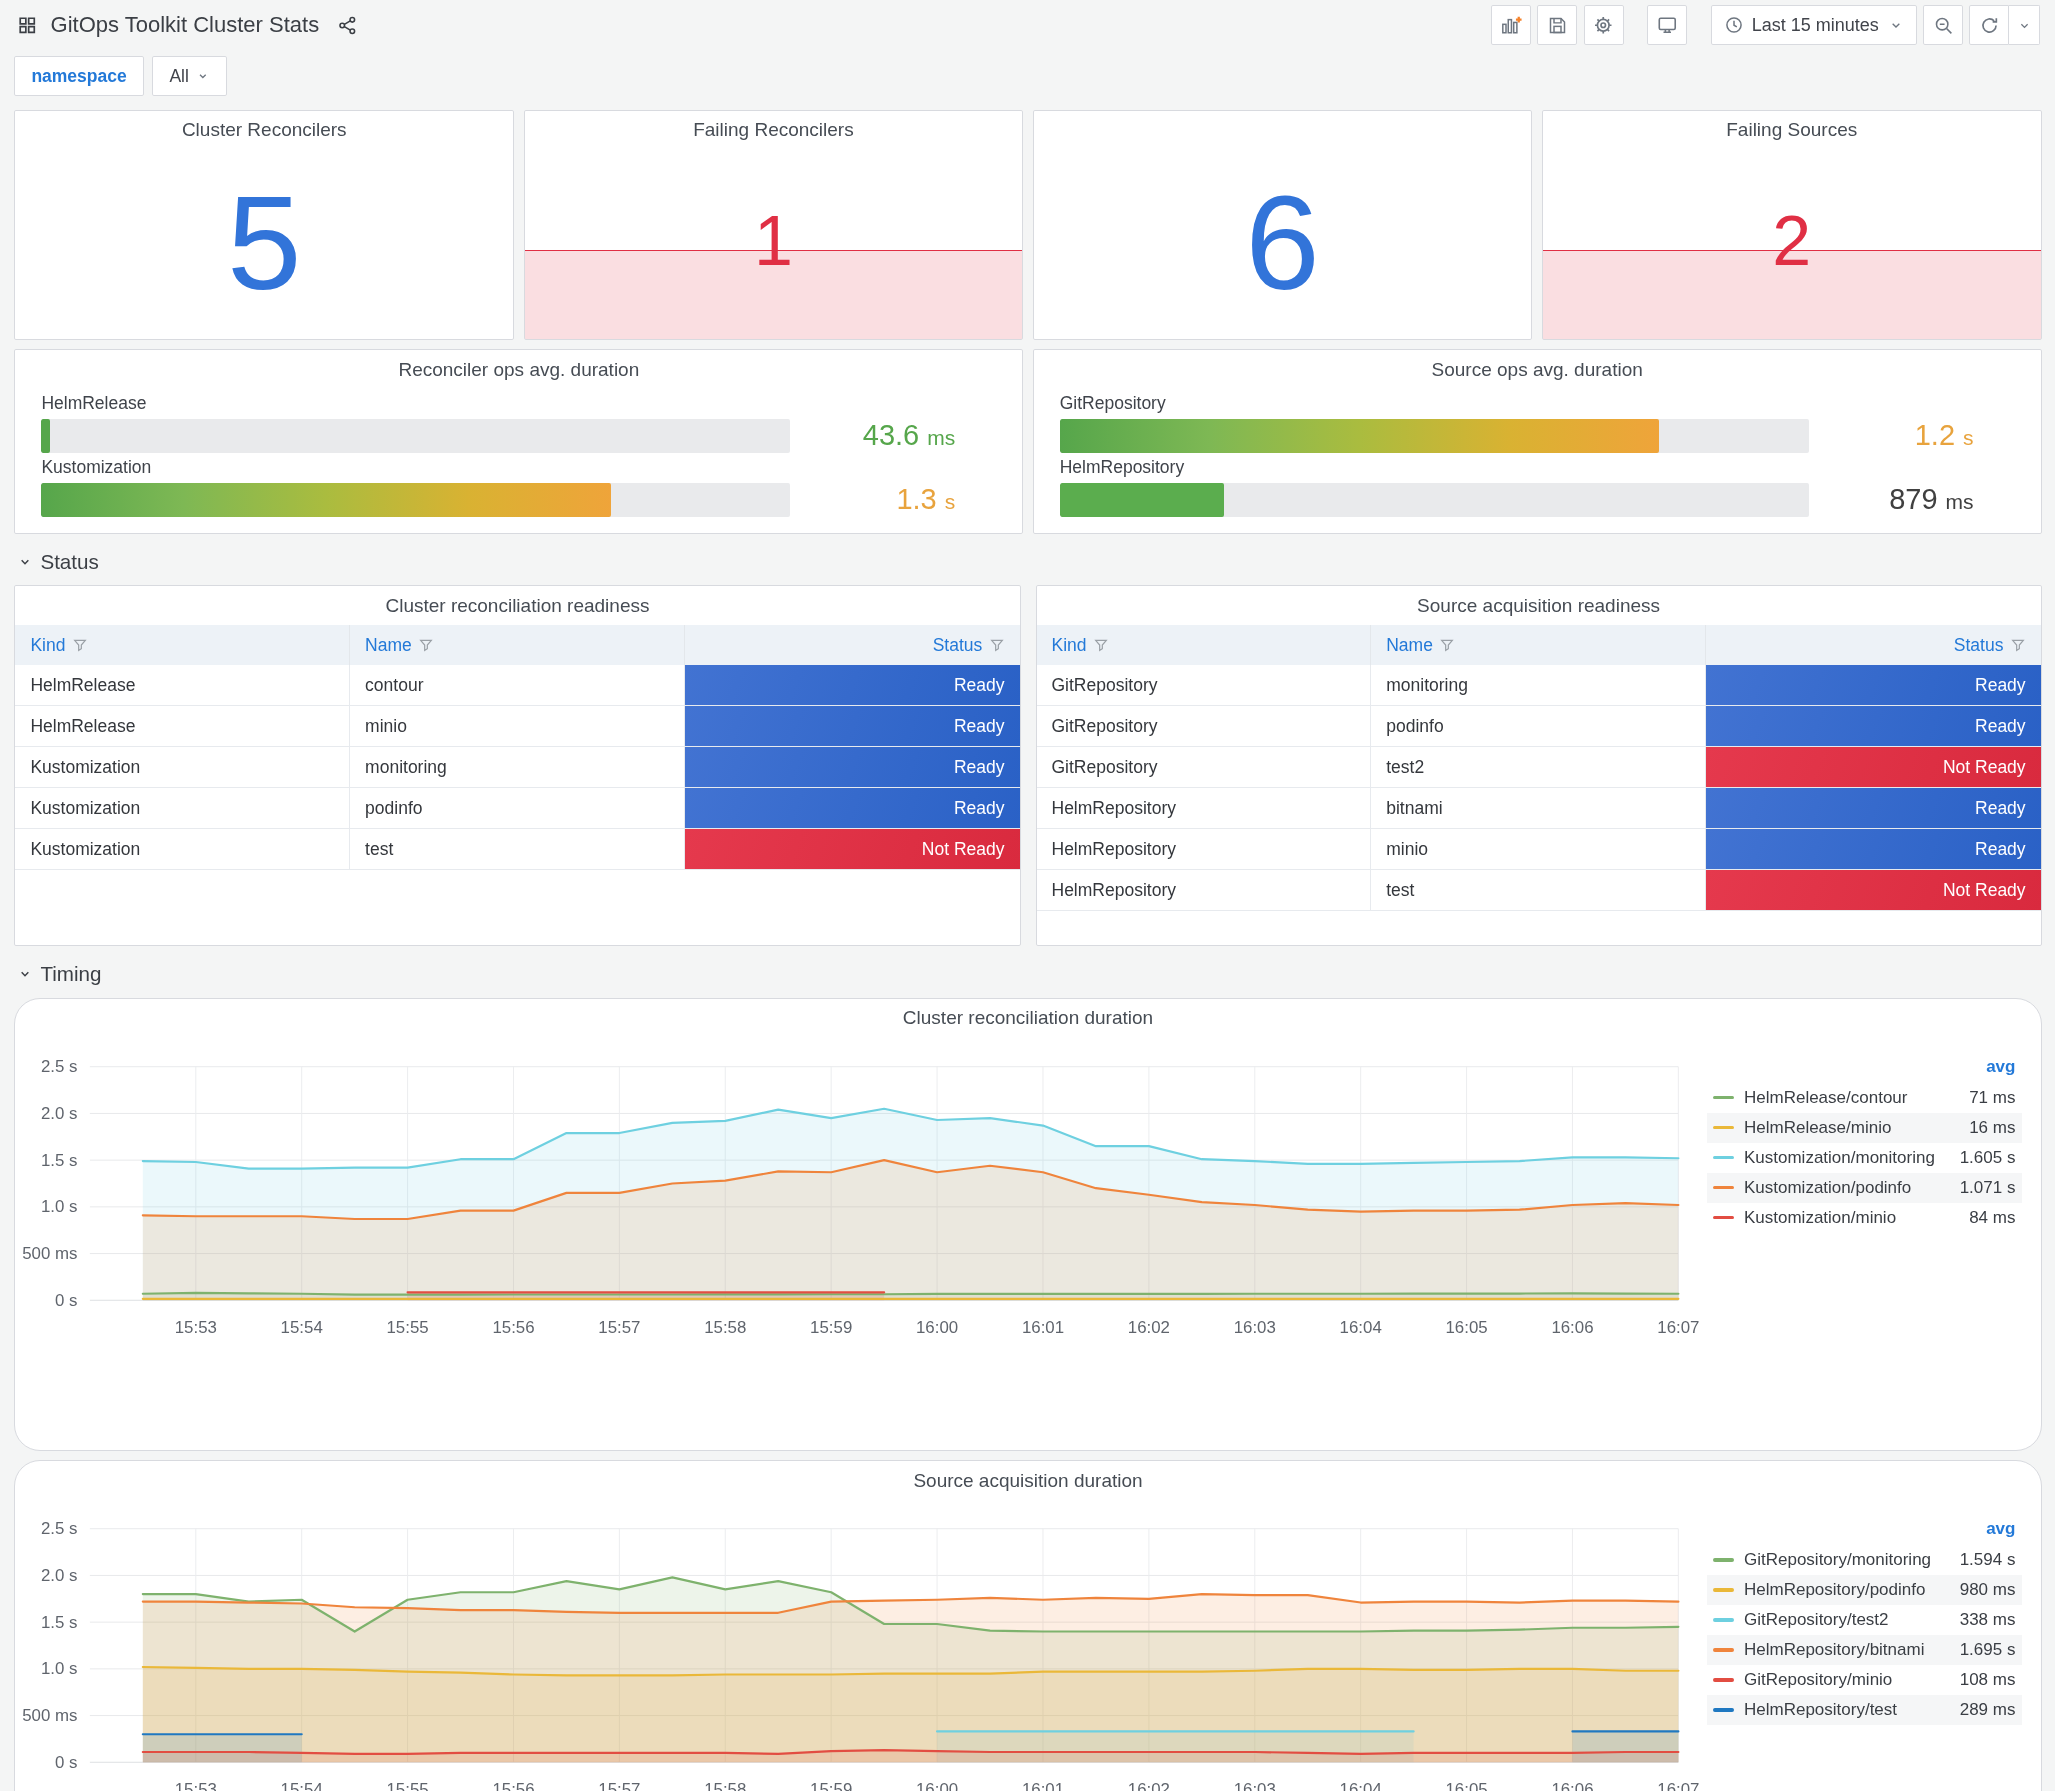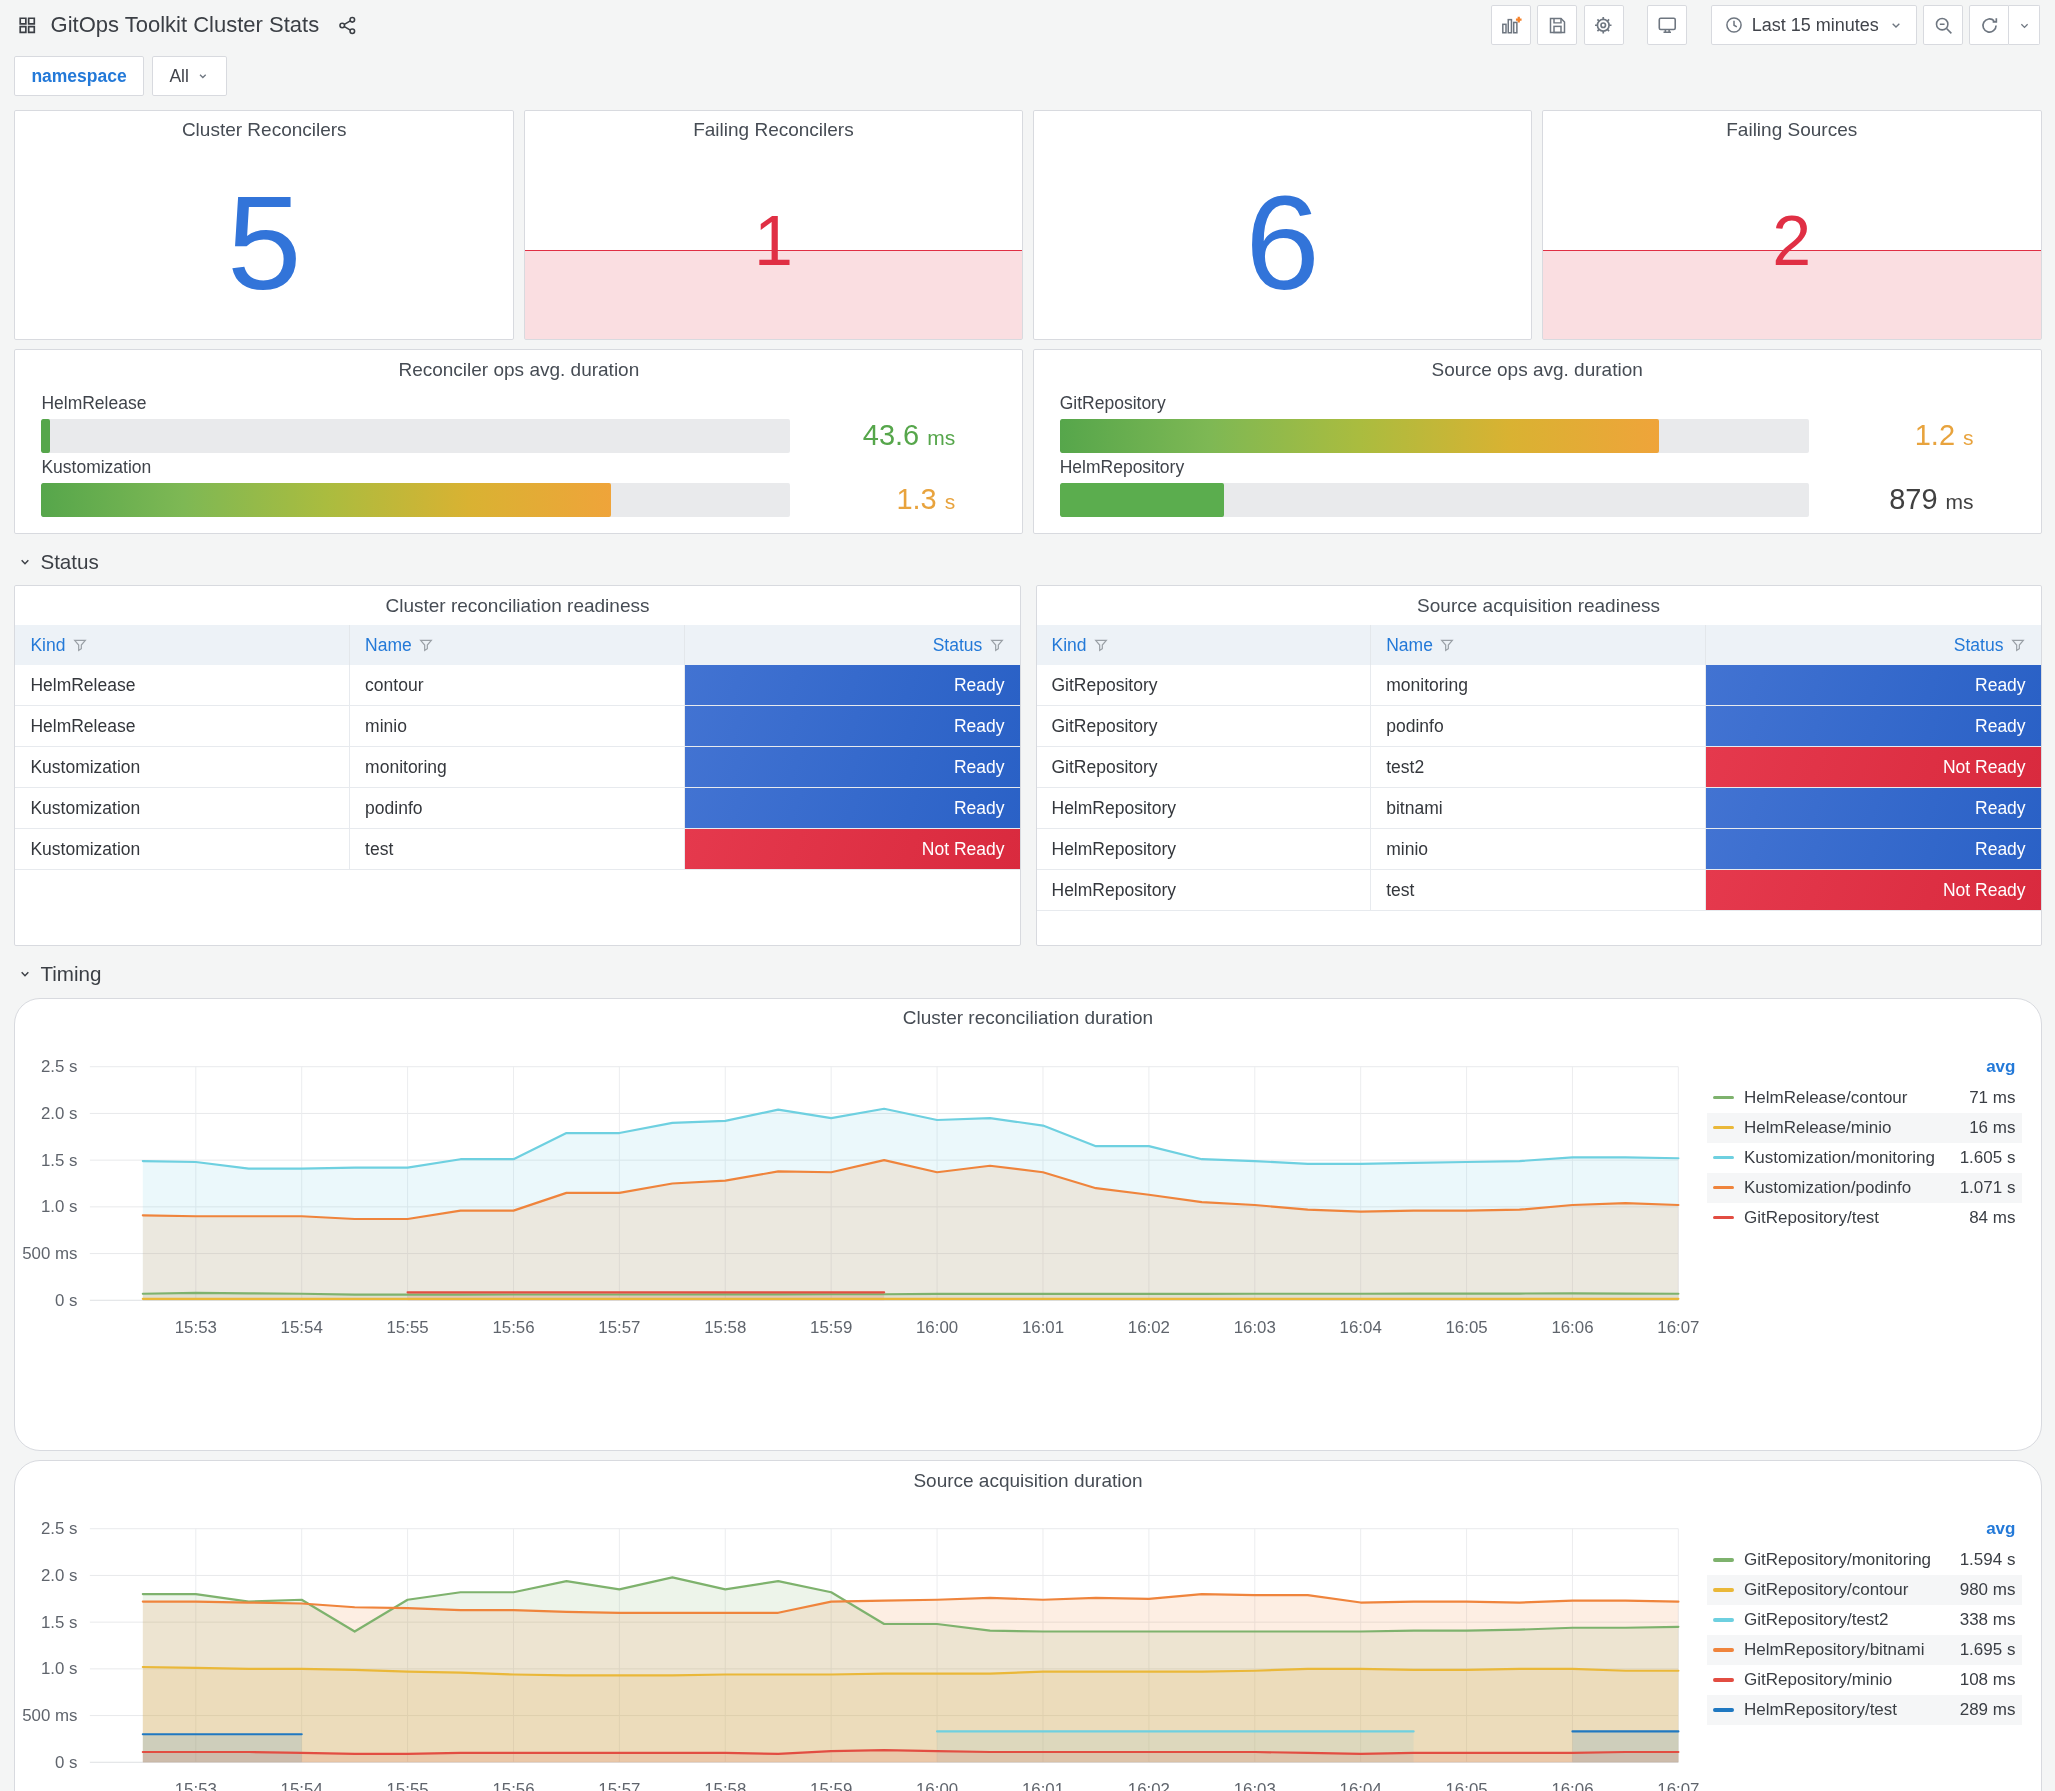--- a/index.html
+++ b/index.html
@@ -505,21 +505,21 @@
               <span class="lname">Kustomization/monitoring</span>
               <span class="lval">1.605 s</span>
             </div>
             <div class="legend-row striped">
               <span class="swatch" style="background: rgb(239, 132, 60);"></span>
               <span class="lname">Kustomization/podinfo</span>
               <span class="lval">1.071 s</span>
             </div>
             <div class="legend-row">
               <span class="swatch" style="background: rgb(226, 77, 66);"></span>
-              <span class="lname">GitRepository/test</span>
+              <span class="lname">Kustomization/minio</span>
               <span class="lval">84 ms</span>
             </div>
           </div>
       </aside>
     </div>
   </section>
 
   <section class="panel chart-panel">
     <h2 class="ptitle">Source acquisition duration</h2>
     <div class="chart-body">
@@ -586,21 +586,21 @@
       <aside class="legend">
         <div class="legend-head">avg</div>
         <div class="legend-rows">
             <div class="legend-row">
               <span class="swatch" style="background: rgb(126, 178, 109);"></span>
               <span class="lname">GitRepository/monitoring</span>
               <span class="lval">1.594 s</span>
             </div>
             <div class="legend-row striped">
               <span class="swatch" style="background: rgb(234, 184, 57);"></span>
-              <span class="lname">GitRepository/contour</span>
+              <span class="lname">HelmRepository/podinfo</span>
               <span class="lval">980 ms</span>
             </div>
             <div class="legend-row">
               <span class="swatch" style="background: rgb(110, 208, 224);"></span>
               <span class="lname">GitRepository/test2</span>
               <span class="lval">338 ms</span>
             </div>
             <div class="legend-row striped">
               <span class="swatch" style="background: rgb(239, 132, 60);"></span>
               <span class="lname">HelmRepository/bitnami</span>

